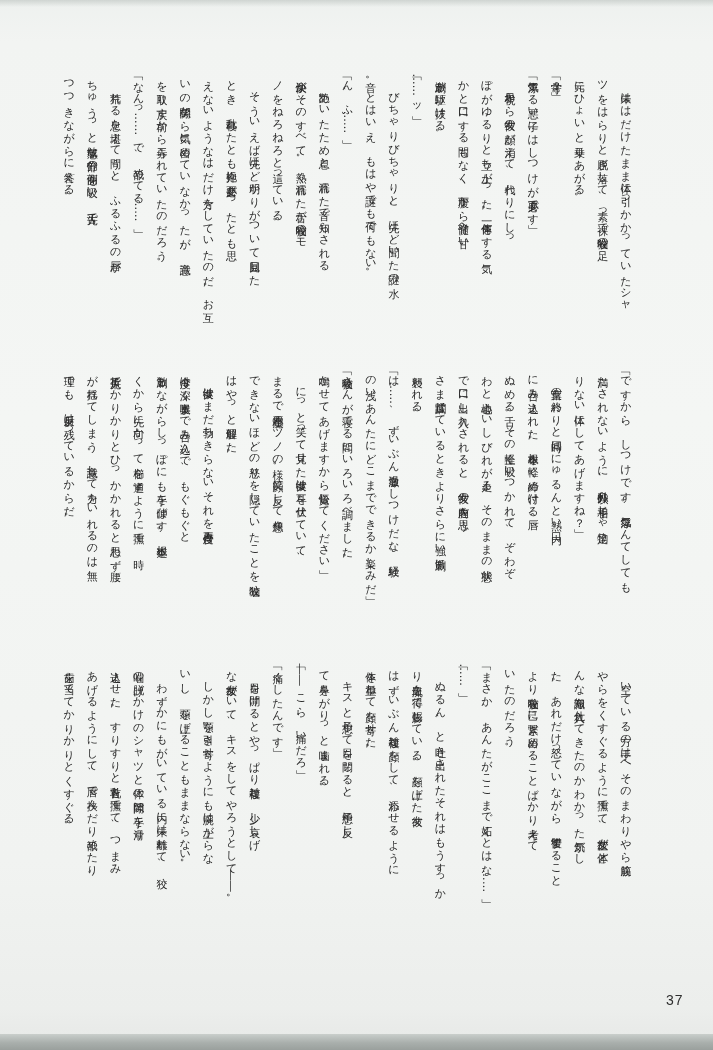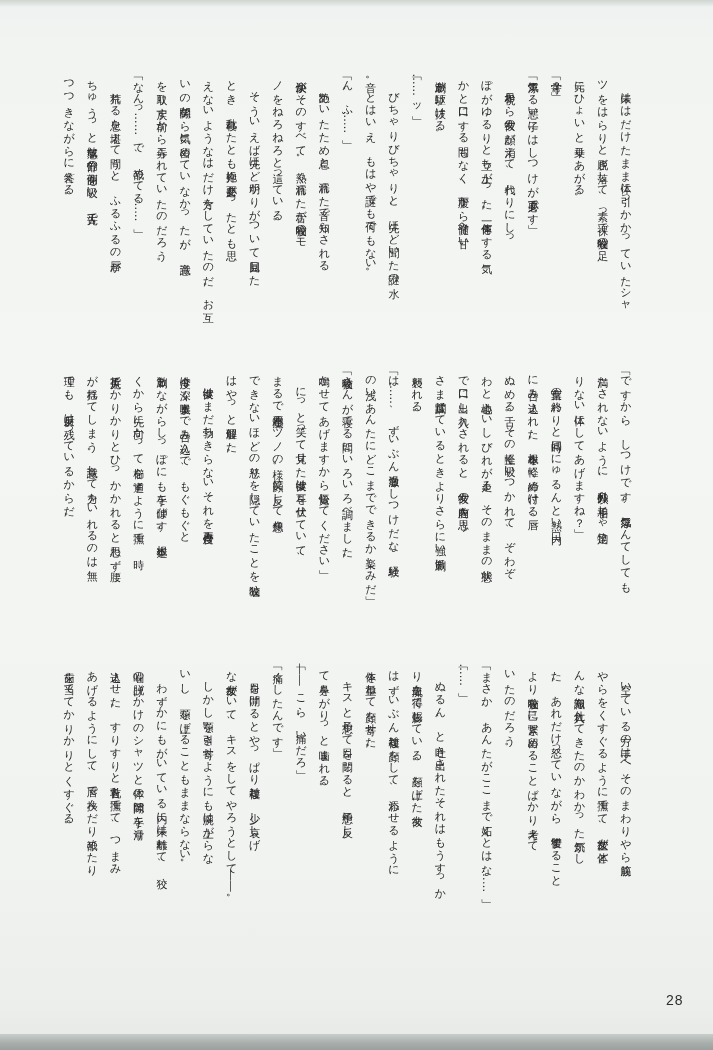--- a/index.html
+++ b/index.html
@@ -149,17 +149,17 @@
         <p>いし、頭を上げることもままならない。</p>
         <p>　わずかにもがいている内に朱は離れて、狡</p>
         <p>噛の脱げかけのシャツと体の隙間に手を滑り</p>
         <p>込ませた。すりすりと乳首を撫でて、つまみ</p>
         <p>あげるようにして、唇で挟んだり舐めたり、</p>
         <p>歯を当ててかりかりとくすぐる。</p>
       </div>
 
   </div>
 
-  <div class="page-number">28</div>
+  <div class="page-number">37</div>
 
   <div class="bottom-shadow"></div>
 
 </div>
 
 </body></html>

